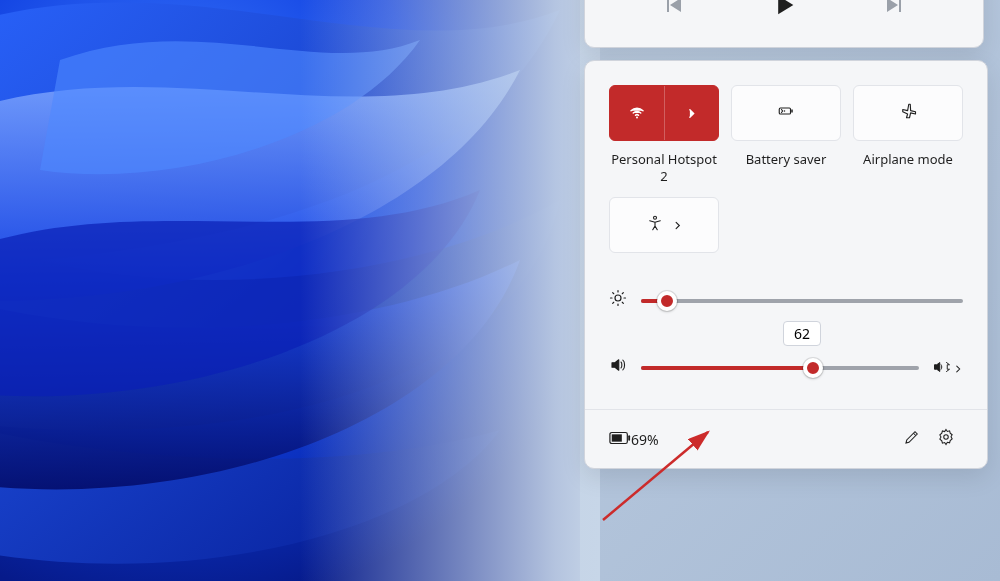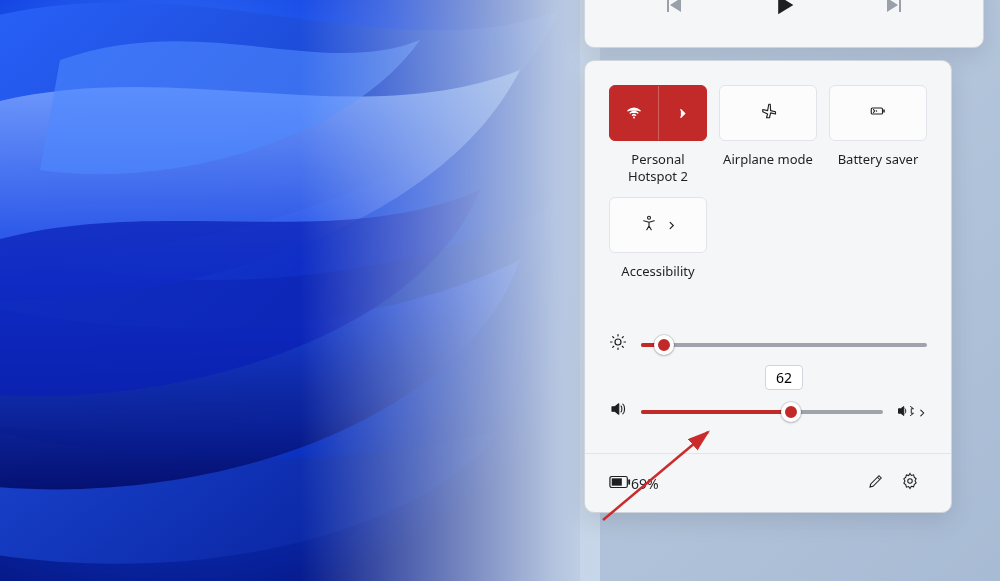--- a/index.html
+++ b/index.html
@@ -19,21 +19,21 @@
            box-shadow:0 8px 24px rgba(0,0,0,.1); z-index:5; }
 
   
   .media-panel { top:-50px; left:584px; width:400px; height:98px; padding-top:40px; }
   .media-controls { display:flex; justify-content:center; gap:85px; align-items:center; color:#9aa0a9; }
   .media-controls .play { color:#1f1f1f; }
   .media-controls svg { width:24px; height:24px; }
   .media-controls .play svg { width:28px; height:28px; }
 
   
-  .qs-panel { top:60px; left:584px; width:368px; padding:24px 24px 0 24px; }
+  .qs-panel { top:60px; left:584px; width:404px; padding:24px 24px 0 24px; }
   .tiles { display:grid; grid-template-columns: repeat(3, 1fr); gap:12px; }
   .tile-wrap { text-align:center; }
   .tile { height:56px; border-radius:6px; display:flex; align-items:center; justify-content:center; gap:0; cursor:pointer;
           background:#fcfcfd; border:1px solid #e2e4e9; }
   .tile.active { background:#c22a2a; border-color:#c22a2a; color:#fff; position:relative; }
   .tile.split { padding:0; }
   .tile.split .half { flex:1; height:100%; display:flex; align-items:center; justify-content:center; }
   .tile.split .divider { width:1px; height:100%; background:rgba(0,0,0,.08); }
   .tile.active.split .divider { background:rgba(255,255,255,.25); }
   .tile svg { width:18px; height:18px; }
@@ -137,58 +137,57 @@
             </svg>
         </div>
       </div>
       <div class="tile-label">Personal Hotspot 2</div>
     </div>
 
 
     <div class="tile-wrap">
       <div class="tile">
         <span>
-          <svg viewBox="0 0 24 24" fill="none" stroke="#1f1f1f" stroke-width="1.5" stroke-linecap="round" stroke-linejoin="round">
-            <path d="M10 21l1.5-5L5 13V10l6.5 1.5L13 3h2l.5 8.5L22 13v3l-6.5-1.5L14 21h-4z"></path>
-          </svg>
-        </span>
-      </div>
-      <div class="tile-label">Airplane mode</div>
-    </div>
-
-    <div class="tile-wrap">
-      <div class="tile">
-        <span>
           <svg viewBox="0 0 24 24" fill="none" stroke="#1f1f1f" stroke-width="1.5">
             <rect x="3" y="8" width="15" height="8" rx="1.5"></rect>
               <rect x="19" y="10" width="2" height="4" fill="#1f1f1f" stroke="none"></rect>
             <circle cx="10" cy="12" r="1" fill="#1f1f1f" stroke="none"></circle>
               <path d="M6 10l1.5 2L6 14" stroke-linecap="round"></path>
           </svg>
         </span>
       </div>
       <div class="tile-label">Battery saver</div>
     </div>
 
+    <div class="tile-wrap">
+      <div class="tile">
+        <span>
+          <svg viewBox="0 0 24 24" fill="none" stroke="#1f1f1f" stroke-width="1.5" stroke-linecap="round" stroke-linejoin="round">
+            <path d="M10 21l1.5-5L5 13V10l6.5 1.5L13 3h2l.5 8.5L22 13v3l-6.5-1.5L14 21h-4z"></path>
+          </svg>
+        </span>
+      </div>
+      <div class="tile-label">Airplane mode</div>
+    </div>
+
 
     <div class="tile-wrap">
       <div class="tile">
         <span>
           <svg viewBox="0 0 24 24" fill="none" stroke="#1f1f1f" stroke-width="1.5" stroke-linecap="round" stroke-linejoin="round">
             <circle cx="12" cy="5" r="2"></circle>
               <path d="M5 9l7 2 7-2M12 11v5M9 21l3-5 3 5"></path>
           </svg>
         </span>
         <span class="inline-chevron">
           <svg viewBox="0 0 24 24" fill="none" stroke="#1f1f1f" stroke-width="2.5" stroke-linecap="round">
               <path d="M9 5l7 7-7 7"></path>
             </svg>
         </span>
       </div>
-      <div class="tile-label">Accessibility</div>
     </div>
 
   </div>
 
   <div class="sliders">
 
     <div class="slider-row" style="margin-bottom:28px;justify-content:flex-end;">
       <span class="slider-icon">
         <svg viewBox="0 0 24 24" fill="none" stroke="#1f1f1f" stroke-width="1.6" stroke-linecap="round">
           <circle cx="12" cy="12" r="4"></circle>

